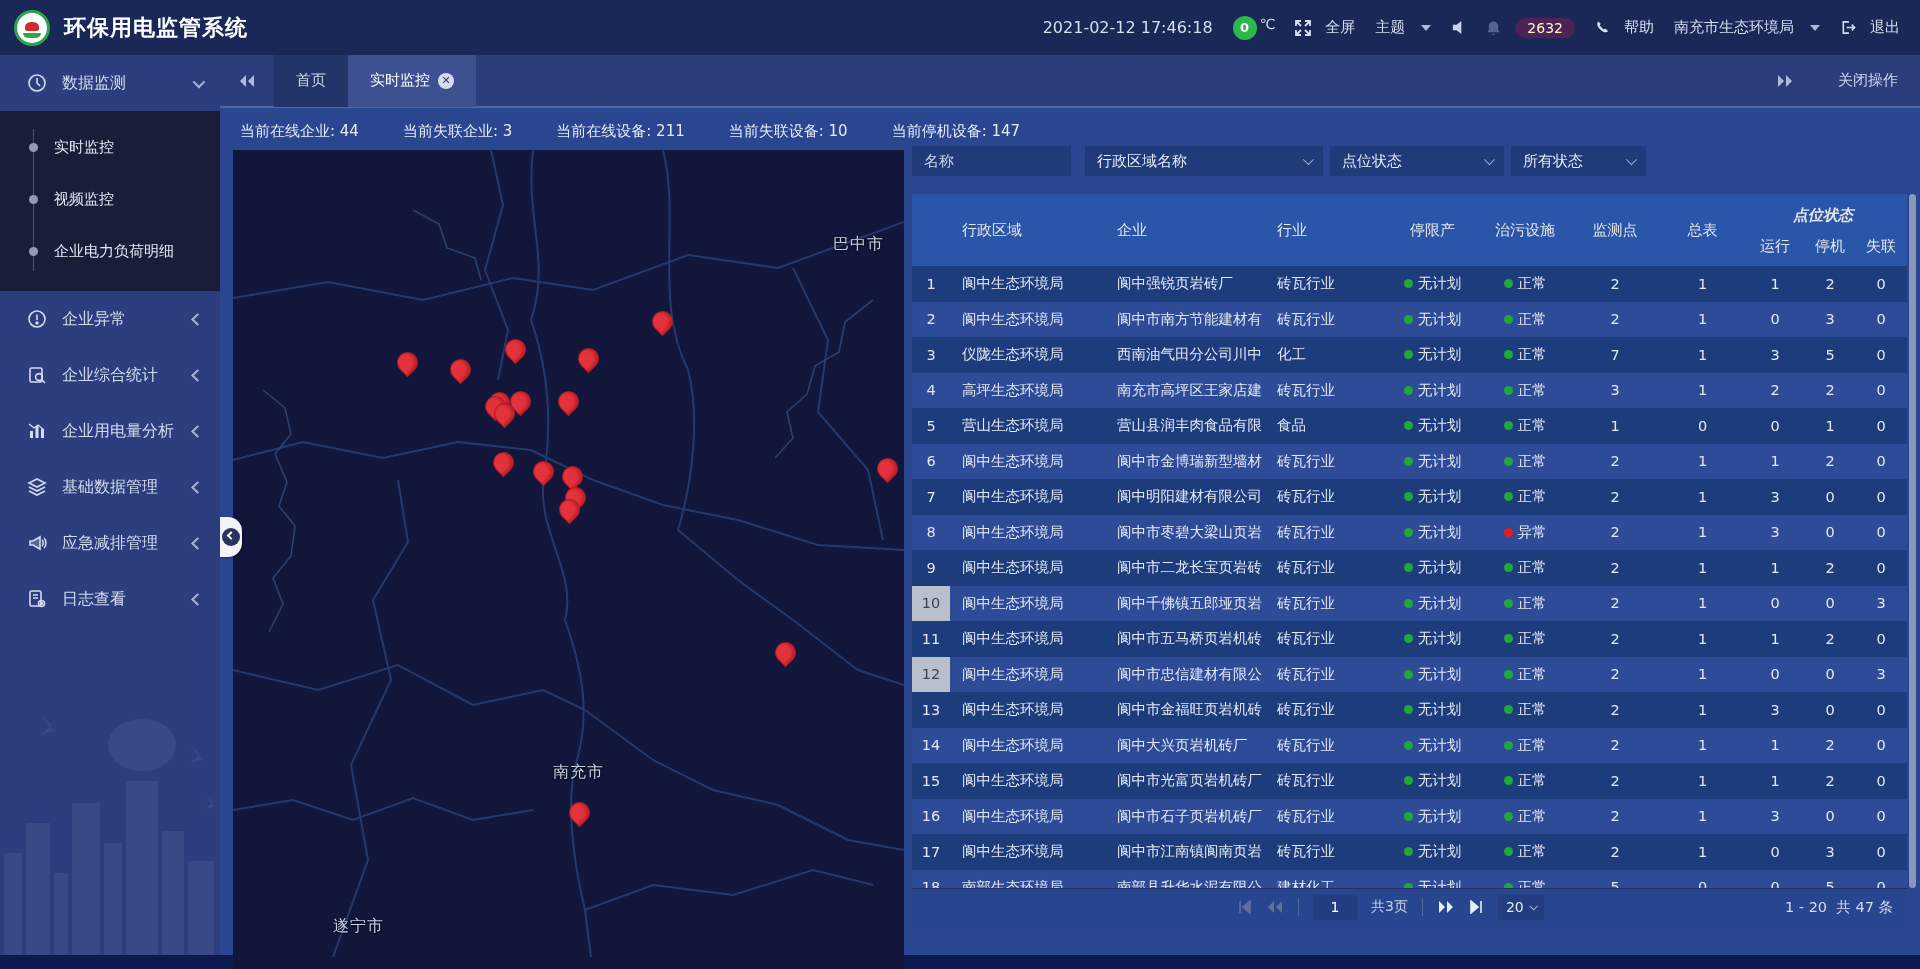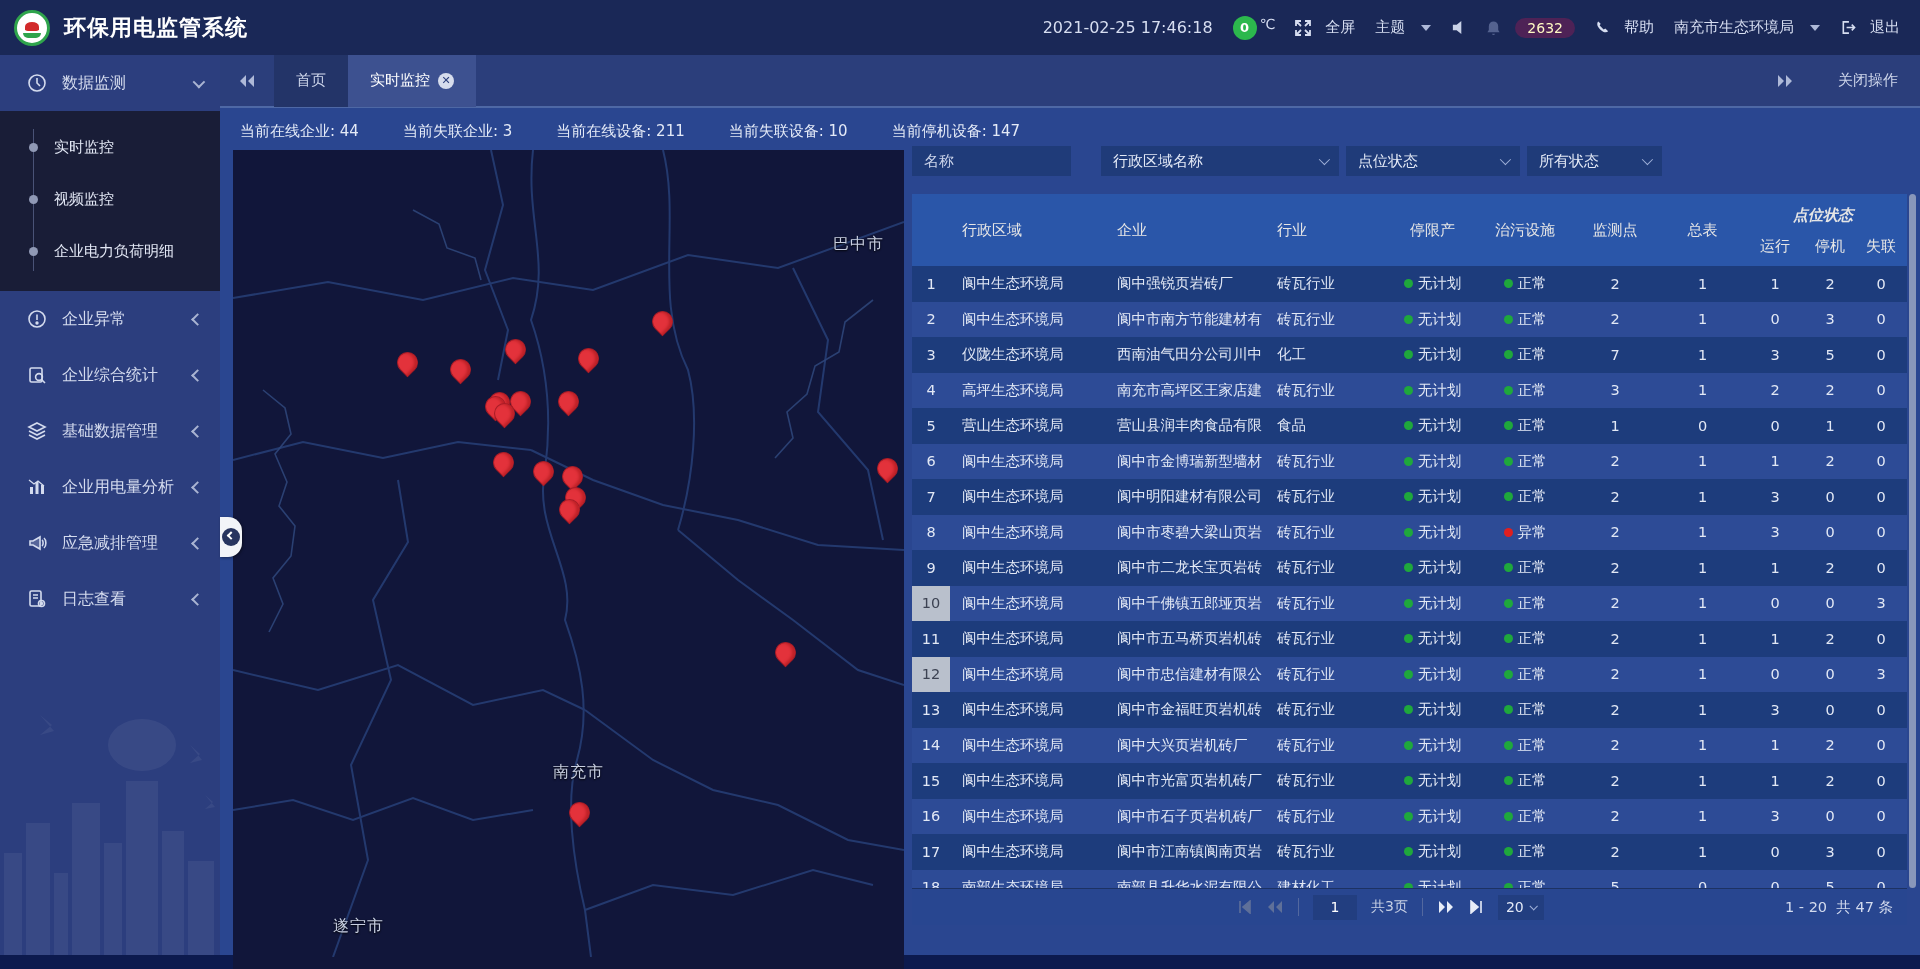--- a/index.html
+++ b/index.html
@@ -62,21 +62,21 @@
   .collapse-handle .hc .chev { width:6px; height:6px; border-color:#fff; transform:rotate(135deg) translate(-1px,1px); }
 
   
   .right-panel { position:absolute; left:692px; top:38px; width:995px; height:779px; }
   .filter-row { position:absolute; left:0; top:0; height:30px; display:flex; gap:7px; }
   .f-input { width:159px; height:30px; background:#1f3b79; border:none; outline:none; color:#e6ebf7; font-size:15px; padding:0 12px; font-family:inherit; }
   .f-input::placeholder { color:#ccd4ea; opacity:1; }
   .f-select { height:30px; background:#1f3b79; color:#e3e9f6; font-size:15px; display:flex; align-items:center; padding:0 12px; cursor:pointer; }
   .f-select .sel-label { flex:1; white-space:nowrap; }
   .f-select .sel-chev { width:8px; height:8px; border-right:1.6px solid #9fb0d8; border-bottom:1.6px solid #9fb0d8; transform:rotate(45deg) translateY(-2px); margin-left:14px; }
-  .w-region { width:238px; margin-left:23px; }
+  .w-region { width:238px; margin-left:7px; }
   .w-industry { width:174px; }
   .w-status { width:135px; }
 
   .grid-cols { display:grid; grid-template-columns:38px 155px 160px 120px 95px 90px 90px 85px 60px 50px 52px; }
   .thead { position:absolute; left:0; top:48px; width:995px; height:72px; background:#2a56a9; color:#e5e5e5; font-size:15px; }
   .th { display:flex; align-items:center; height:72px; }
   .th.c-left { padding-left:12px; }
   .th.c-center { justify-content:center; }
   .th-group-title { position:absolute; font-style:italic; font-weight:600; }
 
@@ -104,21 +104,21 @@
 </style>
 </head>
 <body>
 
 <div class="app">
 
   <div class="top-header">
     <div class="logo-badge"></div>
     <div class="app-title">环保用电监管系统</div>
     <div class="header-right">
-      <span class="h-datetime">2021-02-25 17:46:18</span>
+      <span class="h-datetime">2021-02-12 17:46:18</span>
       <span class="temp-wrap">
         <span class="temp-badge">0</span>
         <span class="temp-unit">℃</span>
       </span>
       <span class="h-item">
         <span>
             <svg width="16" height="16" viewBox="0 0 16 16" fill="none" stroke="#d7def1" stroke-width="1.8">
               <path d="M6 1H1v5M10 1h5v5M15 10v5h-5M1 10v5h5M1 1l5 5M15 1l-5 5M15 15l-5-5M1 15l5-5"></path>
             </svg>
           </span>
@@ -209,39 +209,39 @@
               <rect x="3" y="3" width="12" height="14" rx="1.5"></rect>
               <circle cx="12" cy="12" r="3.4"></circle>
               <path d="M14.5 14.5L18 18"></path>
             </svg>
           </span>
           <span class="g-label">企业综合统计</span>
           <span class="chev left"></span>
         </div>
         <div class="side-group">
           <span class="g-icon">
-            <svg width="20" height="20" viewBox="0 0 20 20" fill="none" stroke="#d4dbee" stroke-width="1.6">
-              <path d="M10 2l8 4-8 4-8-4z"></path>
-              <path d="M2 10l8 4 8-4"></path>
-              <path d="M2 14l8 4 8-4"></path>
-            </svg>
-          </span>
-          <span class="g-label">基础数据管理</span>
-          <span class="chev left"></span>
-        </div>
-        <div class="side-group">
-          <span class="g-icon">
             <svg width="20" height="20" viewBox="0 0 20 20" fill="#d4dbee">
               <rect x="3" y="10" width="3" height="7"></rect>
               <rect x="8.5" y="5" width="3" height="12"></rect>
               <rect x="14" y="8" width="3" height="9"></rect>
               <path d="M2 3l5 4 4-3 6 5" stroke="#d4dbee" stroke-width="1.3" fill="none"></path>
             </svg>
           </span>
           <span class="g-label">企业用电量分析</span>
+          <span class="chev left"></span>
+        </div>
+        <div class="side-group">
+          <span class="g-icon">
+            <svg width="20" height="20" viewBox="0 0 20 20" fill="none" stroke="#d4dbee" stroke-width="1.6">
+              <path d="M10 2l8 4-8 4-8-4z"></path>
+              <path d="M2 10l8 4 8-4"></path>
+              <path d="M2 14l8 4 8-4"></path>
+            </svg>
+          </span>
+          <span class="g-label">基础数据管理</span>
           <span class="chev left"></span>
         </div>
         <div class="side-group">
           <span class="g-icon">
             <svg width="20" height="20" viewBox="0 0 20 20" fill="none" stroke="#d4dbee" stroke-width="1.6">
               <path d="M3 8v4h3l7 4V4L6 8z" fill="#d4dbee" fill-opacity="0.25"></path>
               <path d="M15 7c1.5 1 1.5 5 0 6M17 5c2.5 2 2.5 8 0 10"></path>
             </svg>
           </span>
           <span class="g-label">应急减排管理</span>

